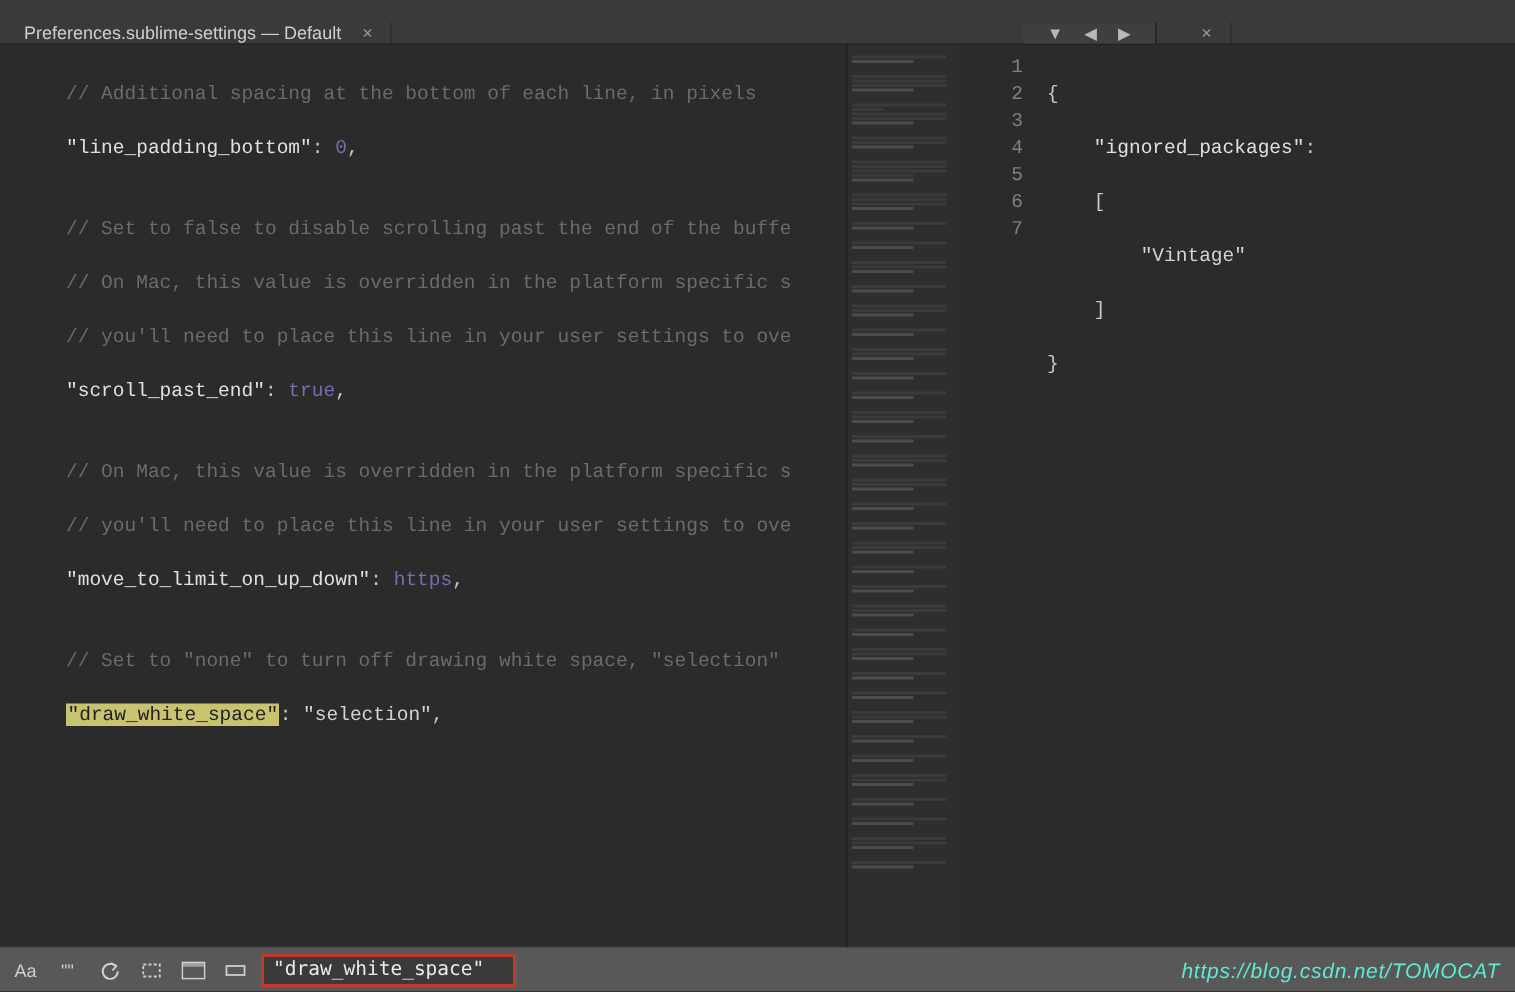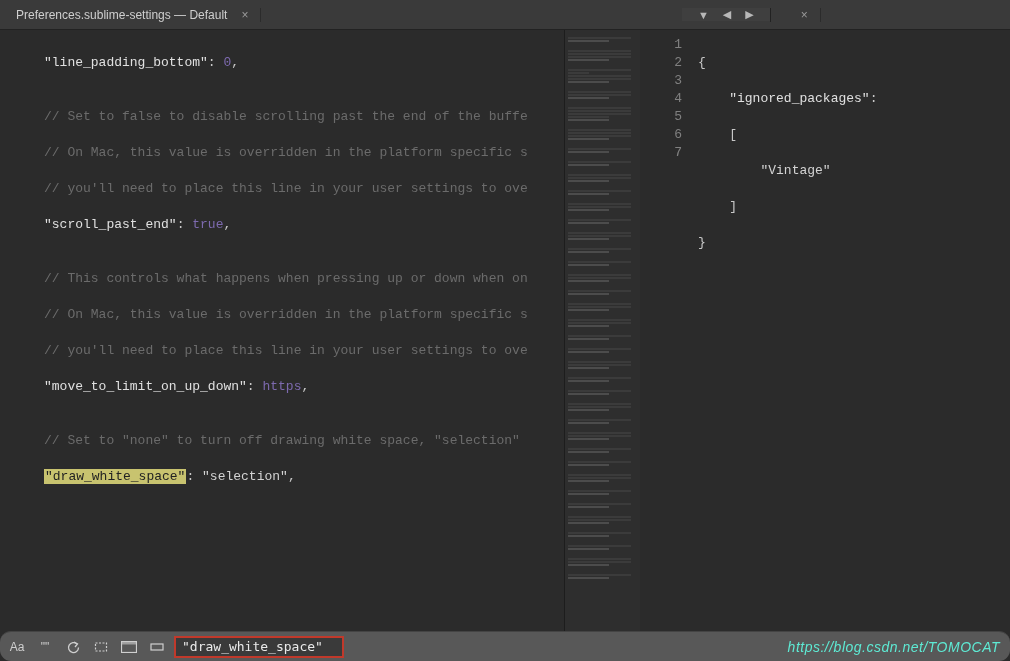--- a/index.html
+++ b/index.html
@@ -14,21 +14,21 @@
 .app {
   display: flex;
   flex-direction: column;
   height: 100%;
 }
 .tabbar {
   display: flex;
   height: 30px;
   background: #3a3a3a;
   border-bottom: 1px solid #222;
-  align-items: center;
+  align-items: flex-end;
   font-family: "Segoe UI", Arial, sans-serif;
 }
 .tab {
   display: flex;
   align-items: center;
   padding: 0 12px 0 16px;
   color: #cfcfcf;
   font-size: 12px;
   border-right: 1px solid #2b2b2b;
   cursor: pointer;
@@ -107,21 +107,20 @@
 .minimap .mnl.gap { background: transparent; }
 .findbar {
   height: 30px;
   background: #585858;
   display: flex;
   align-items: center;
   border-top: 1px solid #444;
   padding: 0 6px;
   gap: 6px;
   font-family: "Segoe UI", Arial, sans-serif;
-  border-radius: 11px;
 }
 .find-btn {
   display:flex; align-items:center; justify-content:center;
   height: 20px; min-width: 22px;
   border: none;
   background: transparent;
   color: #cfcfcf;
   font-size: 12px;
   cursor: pointer;
   border-radius: 2px;
@@ -171,28 +170,28 @@
       <span class="close">×</span>
     </div>
     <div class="tab-spacer" style="flex:0.45"></div>
   </div>
 
   <div class="panes">
 
     <div class="pane-left">
       <div class="editor">
         <div class="content">
+<div class="ln"><span class="cmt">// Additional spacing at the bottom of each line, in pixels</span></div>
 <div class="ln"><span class="key">"line_padding_bottom"</span><span class="punc">: </span><span class="num">0</span><span class="punc">,</span></div>
 <div class="ln"><span></span></div>
 <div class="ln"><span class="cmt">// Set to false to disable scrolling past the end of the buffe</span></div>
 <div class="ln"><span class="cmt">// On Mac, this value is overridden in the platform specific s</span></div>
 <div class="ln"><span class="cmt">// you'll need to place this line in your user settings to ove</span></div>
 <div class="ln"><span class="key">"scroll_past_end"</span><span class="punc">: </span><span class="bool">true</span><span class="punc">,</span></div>
 <div class="ln"><span></span></div>
-<div class="ln"><span class="cmt">// This controls what happens when pressing up or down when on</span></div>
 <div class="ln"><span class="cmt">// On Mac, this value is overridden in the platform specific s</span></div>
 <div class="ln"><span class="cmt">// you'll need to place this line in your user settings to ove</span></div>
 <div class="ln"><span class="key">"move_to_limit_on_up_down"</span><span class="punc">: </span><span class="bool">https</span><span class="punc">,</span></div>
 <div class="ln"><span></span></div>
 <div class="ln"><span class="cmt">// Set to "none" to turn off drawing white space, "selection" </span></div>
 <div class="ln"><span class="hl">"draw_white_space"</span><span class="punc">: </span><span class="str">"selection"</span><span class="punc">,</span></div>
 <div class="ln"><span></span></div>
 <div class="ln"></div>
 
 

